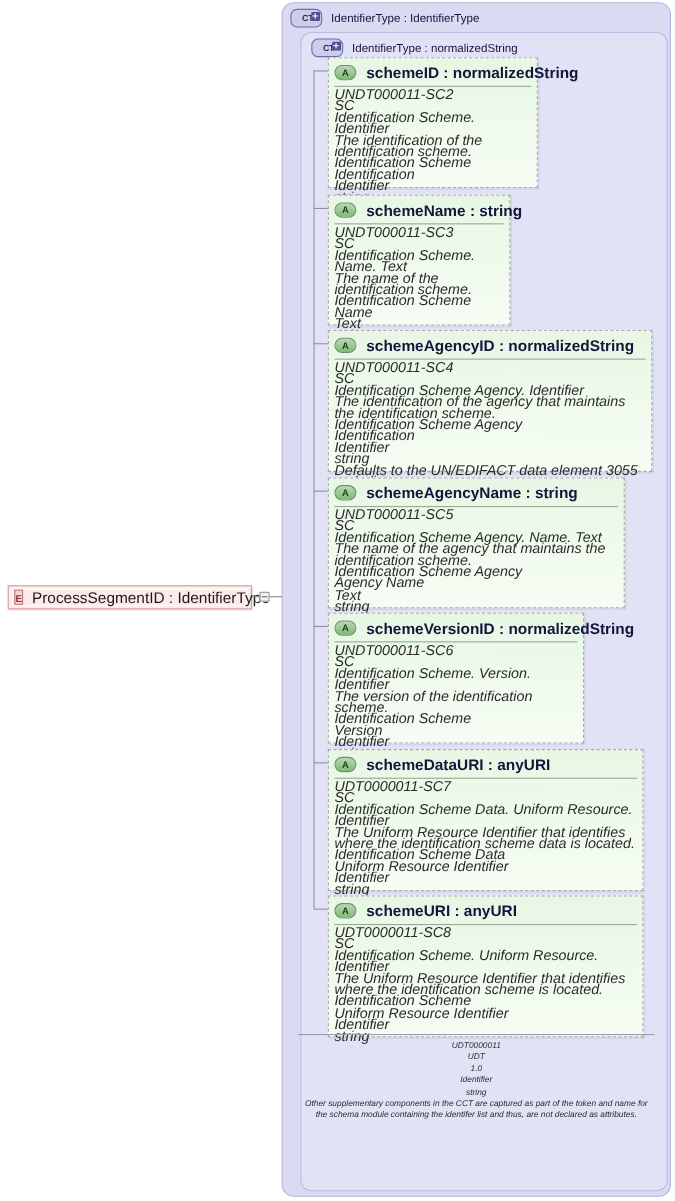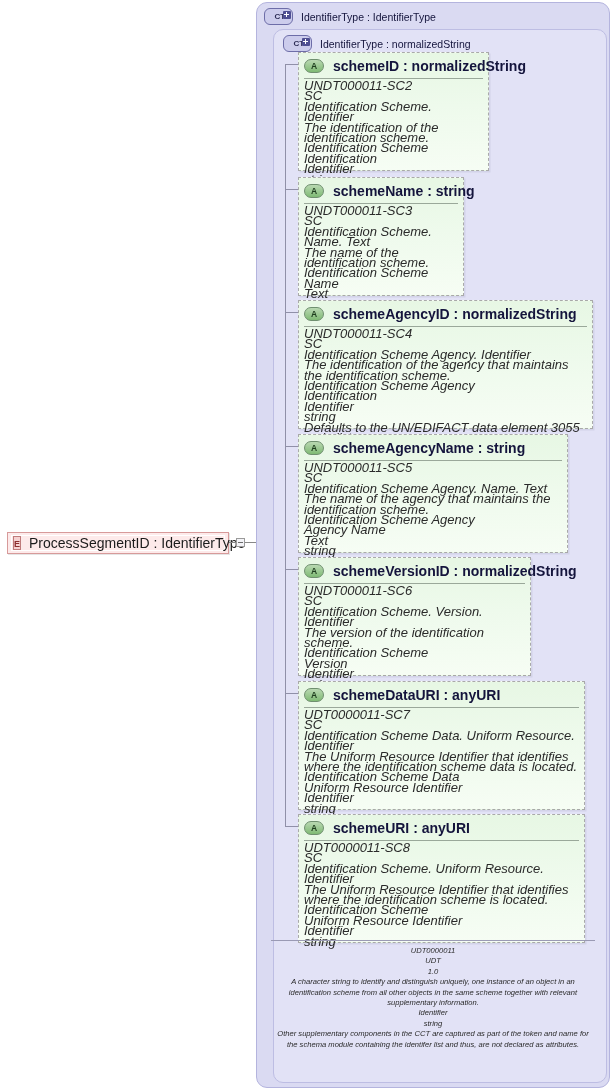--- a/index.html
+++ b/index.html
@@ -424,21 +424,20 @@
       </div>
     </div>
   </div>
 
 <div id="doc-block">
   <div id="doc-rule"></div>
   <div class="attr-doc" id="doc-lines">
       <div>UDT0000011</div>
       <div>UDT</div>
       <div>1.0</div>
-      <div>A character string to identify and distinguish uniquely, one instance of an object in an identification scheme from all other objects in the same scheme together with relevant supplementary information.</div>
       <div>Identifier</div>
       <div>string</div>
       <div>Other supplementary components in the CCT are captured as part of the token and name for the schema module containing the identifer list and thus, are not declared as attributes.</div>
     </div>
 </div>
 
 <div class="conn conn-h" style="left: 285px; top: 64px; width: 13px;"></div>
 <div class="conn conn-h" style="left: 285px; top: 189px; width: 13px;"></div>
 <div class="conn conn-h" style="left: 285px; top: 312px; width: 13px;"></div>
 <div class="conn conn-h" style="left: 285px; top: 446px; width: 13px;"></div>

